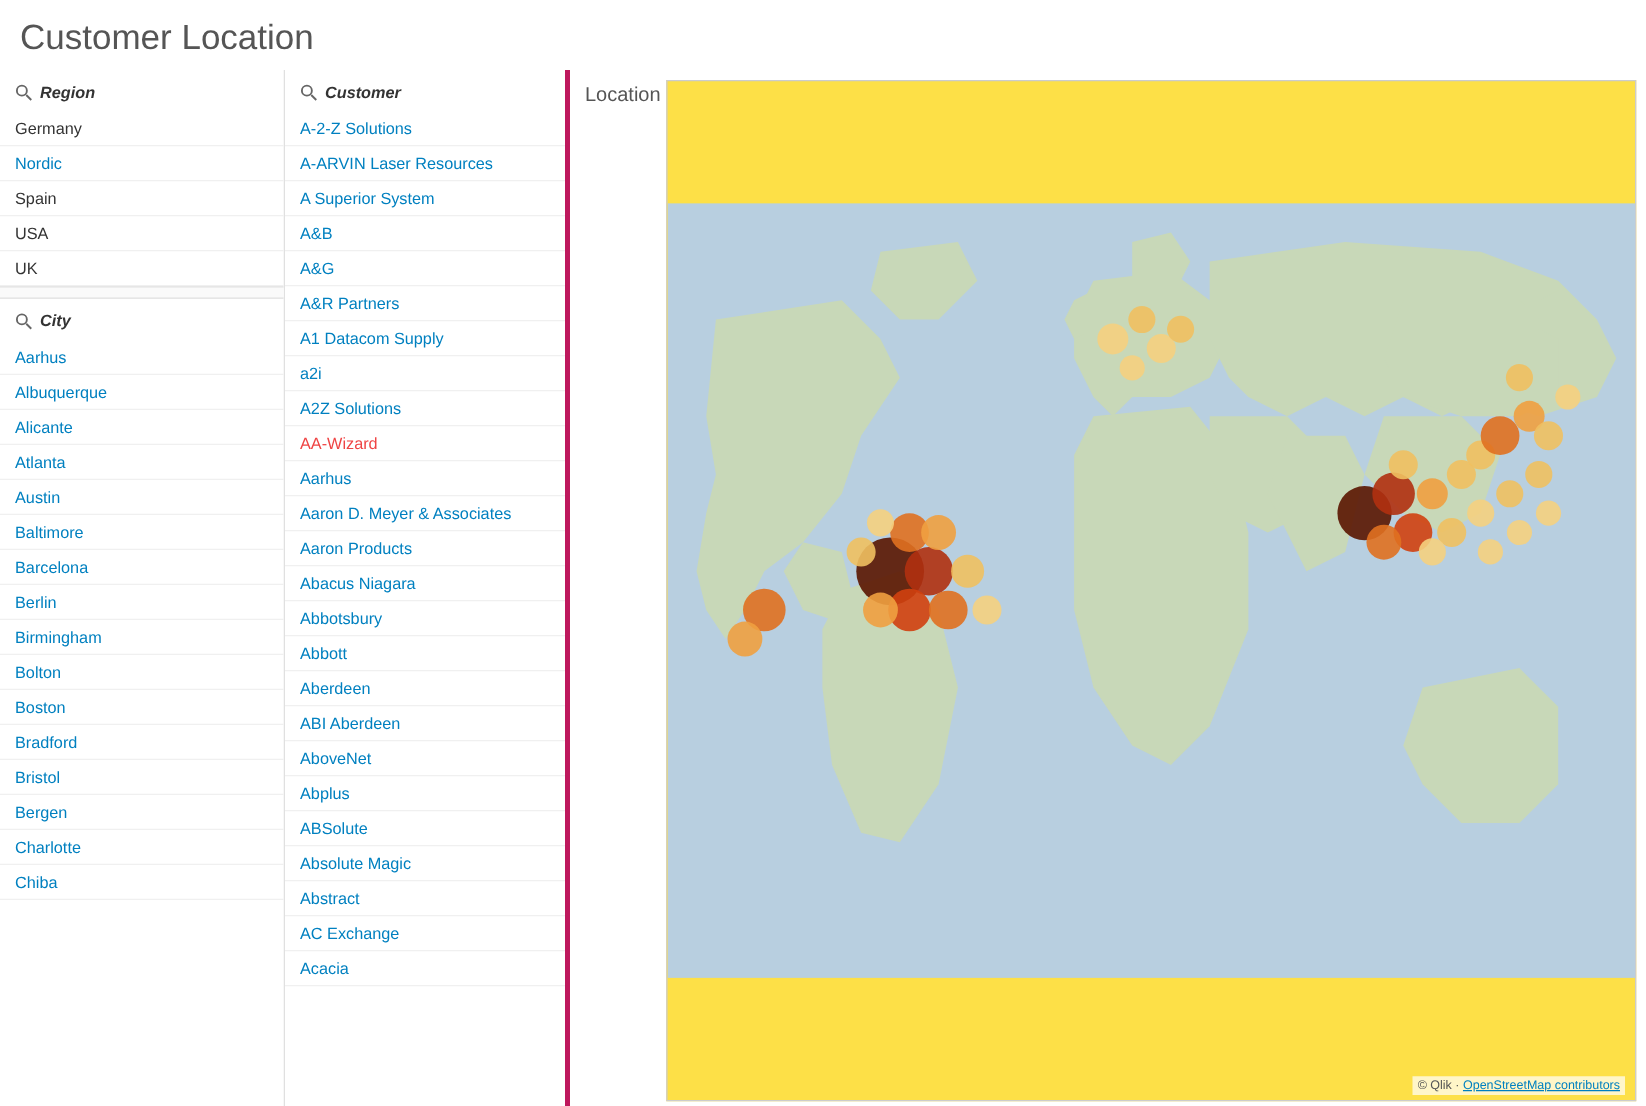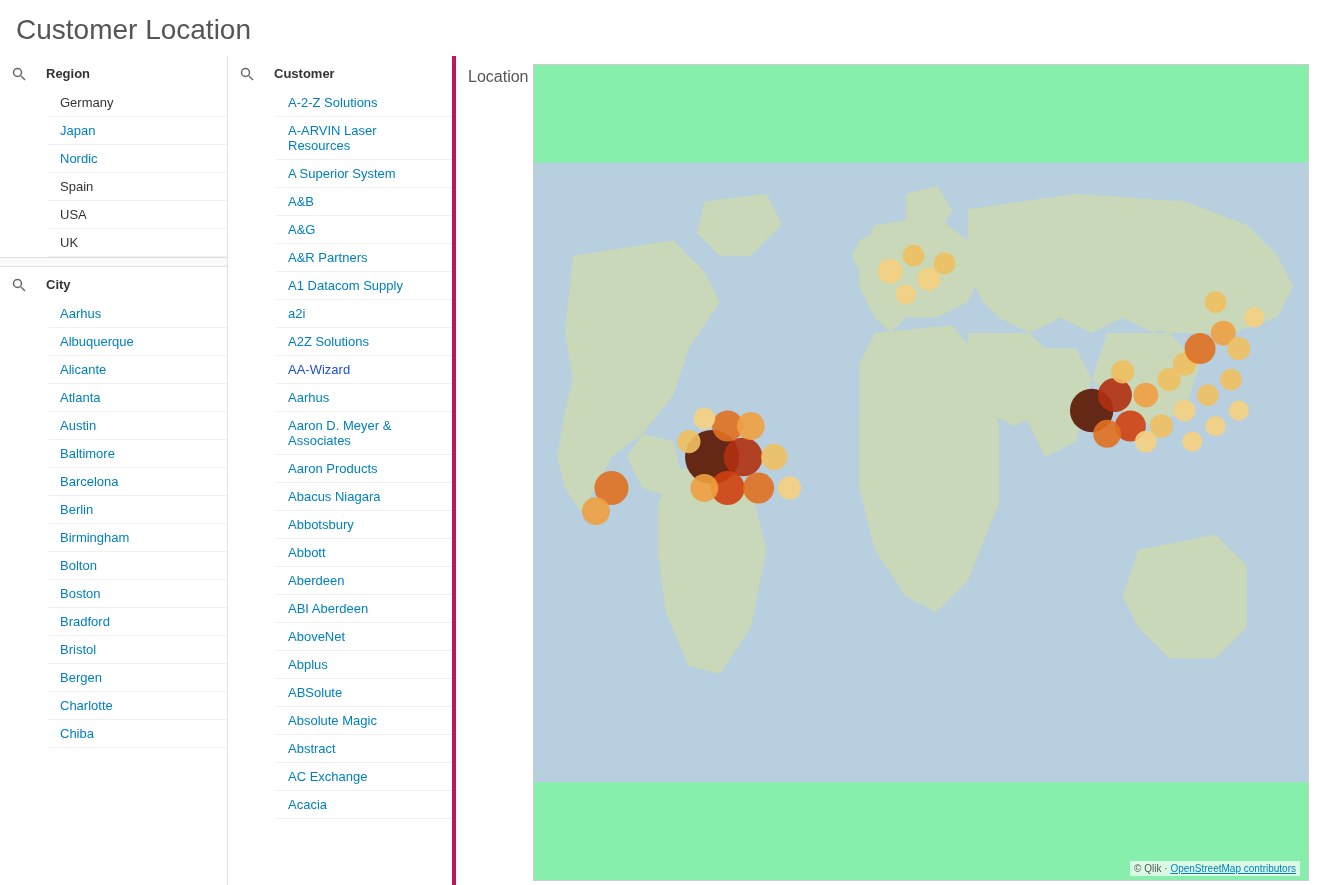--- a/index.html
+++ b/index.html
@@ -34,44 +34,44 @@
 
     .right-panel {
       flex: 1;
       display: flex;
       padding: 8px 8px 8px 8px;
     }
 
     .section-header {
       display: flex;
       align-items: center;
-      gap: 20px;
+      gap: 6px;
       padding: 10px 12px 8px 12px;
       font-weight: bold;
       font-size: 13px;
       color: #333;
+      font-style: italic;
     }
 
     .search-icon-inline {
       width: 14px;
       height: 14px;
       display: inline-block;
     }
 
     .filter-list {
       list-style: none;
     }
 
     .filter-list li {
       padding: 6px 12px;
       border-bottom: 1px solid #f0f0f0;
       cursor: pointer;
       color: #0080c0;
       font-size: 13px;
-      margin-left: 48px;
     }
 
     .filter-list li.plain {
       color: #333;
     }
 
     .section-divider {
       height: 10px;
       background: #fafafa;
       border-top: 1px solid #e0e0e0;
@@ -80,21 +80,21 @@
 
     .location-title {
       font-size: 16px;
       font-weight: 300;
       color: #555;
       padding: 4px 4px 8px 4px;
     }
 
     .map-container {
       flex: 1;
-      background: #86efac;
+      background: #fde047;
       position: relative;
       overflow: hidden;
       border: 1px solid #ccc;
     }
 
     .map-attribution {
       position: absolute;
       bottom: 4px;
       right: 8px;
       font-size: 10px;
@@ -125,21 +125,20 @@
 
     <div class="section-header">
       <svg class="search-icon-inline" viewBox="0 0 14 14" fill="none" stroke="#666" stroke-width="1.5">
         <circle cx="5.5" cy="5.5" r="4"></circle>
         <line x1="9" y1="9" x2="13" y2="13"></line>
       </svg>
       <span>Region</span>
     </div>
     <ul class="filter-list">
       <li class="plain">Germany</li>
-      <li>Japan</li>
       <li>Nordic</li>
       <li class="plain">Spain</li>
       <li class="plain">USA</li>
       <li class="plain">UK</li>
     </ul>
 
     <div class="section-divider"></div>
 
     <div class="section-header">
       <svg class="search-icon-inline" viewBox="0 0 14 14" fill="none" stroke="#666" stroke-width="1.5">
@@ -179,21 +178,21 @@
     <ul class="filter-list">
       <li>A-2-Z Solutions</li>
       <li>A-ARVIN Laser Resources</li>
       <li>A Superior System</li>
       <li>A&amp;B</li>
       <li>A&amp;G</li>
       <li>A&amp;R Partners</li>
       <li>A1 Datacom Supply</li>
       <li>a2i</li>
       <li>A2Z Solutions</li>
-      <li style="color:#1d4ed8">AA-Wizard</li>
+      <li style="color:#ef4444">AA-Wizard</li>
       <li>Aarhus</li>
       <li>Aaron D. Meyer &amp; Associates</li>
       <li>Aaron Products</li>
       <li>Abacus Niagara</li>
       <li>Abbotsbury</li>
       <li>Abbott</li>
       <li>Aberdeen</li>
       <li>ABI Aberdeen</li>
       <li>AboveNet</li>
       <li>Abplus</li>

